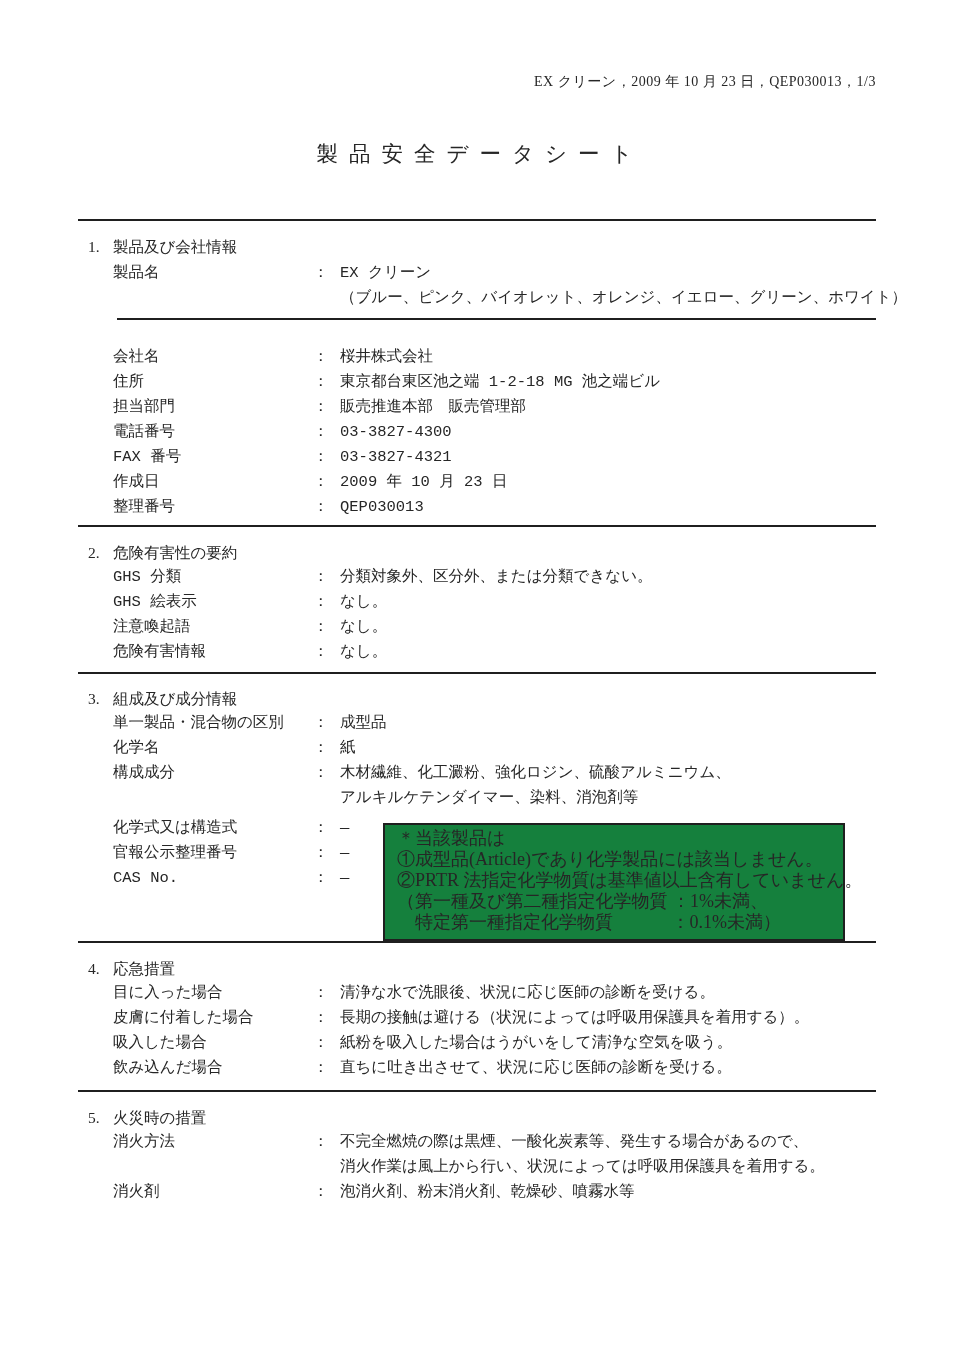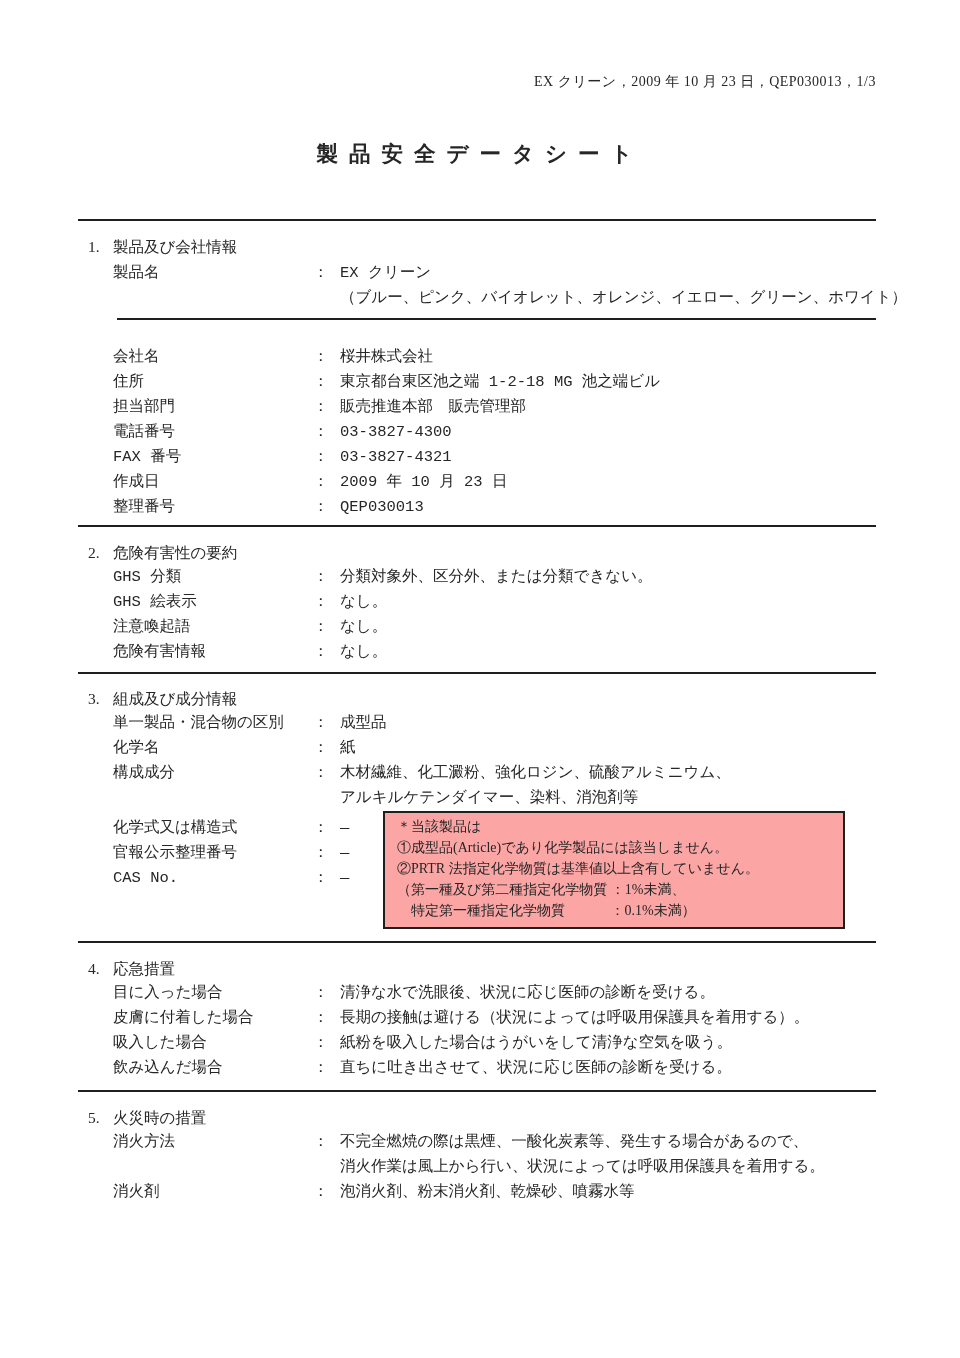--- a/index.html
+++ b/index.html
@@ -7,43 +7,43 @@
     width:960px;height:1358px;background:#ffffff;
     font-family:"Liberation Serif","DejaVu Serif",serif;
     color:#262626;position:relative;overflow:hidden;
   }
   .page-header{
     position:absolute;top:73px;right:84px;
     font-size:14px;letter-spacing:0.5px;white-space:nowrap;
   }
   .page-title{
     position:absolute;top:139px;left:0;width:100%;
-    text-align:center;font-size:21.5px;font-weight:bold;
+    text-align:center;font-size:21.5px;font-weight:normal;
     letter-spacing:11px;margin:0;
   }
   .content{position:absolute;left:78px;right:84px;top:219px;font-size:15.5px;}
   .rule{border-top:2px solid #1f1f1f;height:0;}
   .rule.indent{margin-left:39px;}
   .sec-head{display:flex;line-height:25px;margin-top:13px;}
   .sec-head .num{width:25px;margin-left:10px;}
   .row{display:flex;line-height:25px;padding-left:35px;font-family:Liberation Mono, monospace;}
   .row .label{width:200px;flex:0 0 200px;}
   .row .colon{width:27px;flex:0 0 27px;}
   .row .value{flex:1;white-space:nowrap;}
   .mt2{margin-top:2px;}
   .mt5{margin-top:5px;}
   .mt7{margin-top:7px;}
   .mt9{margin-top:9px;}
   .mt11{margin-top:25px;}
   .mt12{margin-top:12px;}
   .s3-bottom{position:relative;min-height:116px;padding-top:5px;}
   .note-box{
-    position:absolute;top:0;left:305px;width:434px;
+    position:absolute;top:12px;left:305px;width:434px;
     border:2px solid #1f1f1f;padding:3px 12px 6px 12px;
-    font-size:14px;line-height:21px;background:#fca5a5;
+    font-size:18px;line-height:21px;background:#15803d;
   }
   .note-line{white-space:pre;}
 </style>
 </head>
 <body>
 
 <div>
 
   <div class="page-header">EX クリーン，2009 年 10 月 23 日，QEP030013，1/3</div>
 

